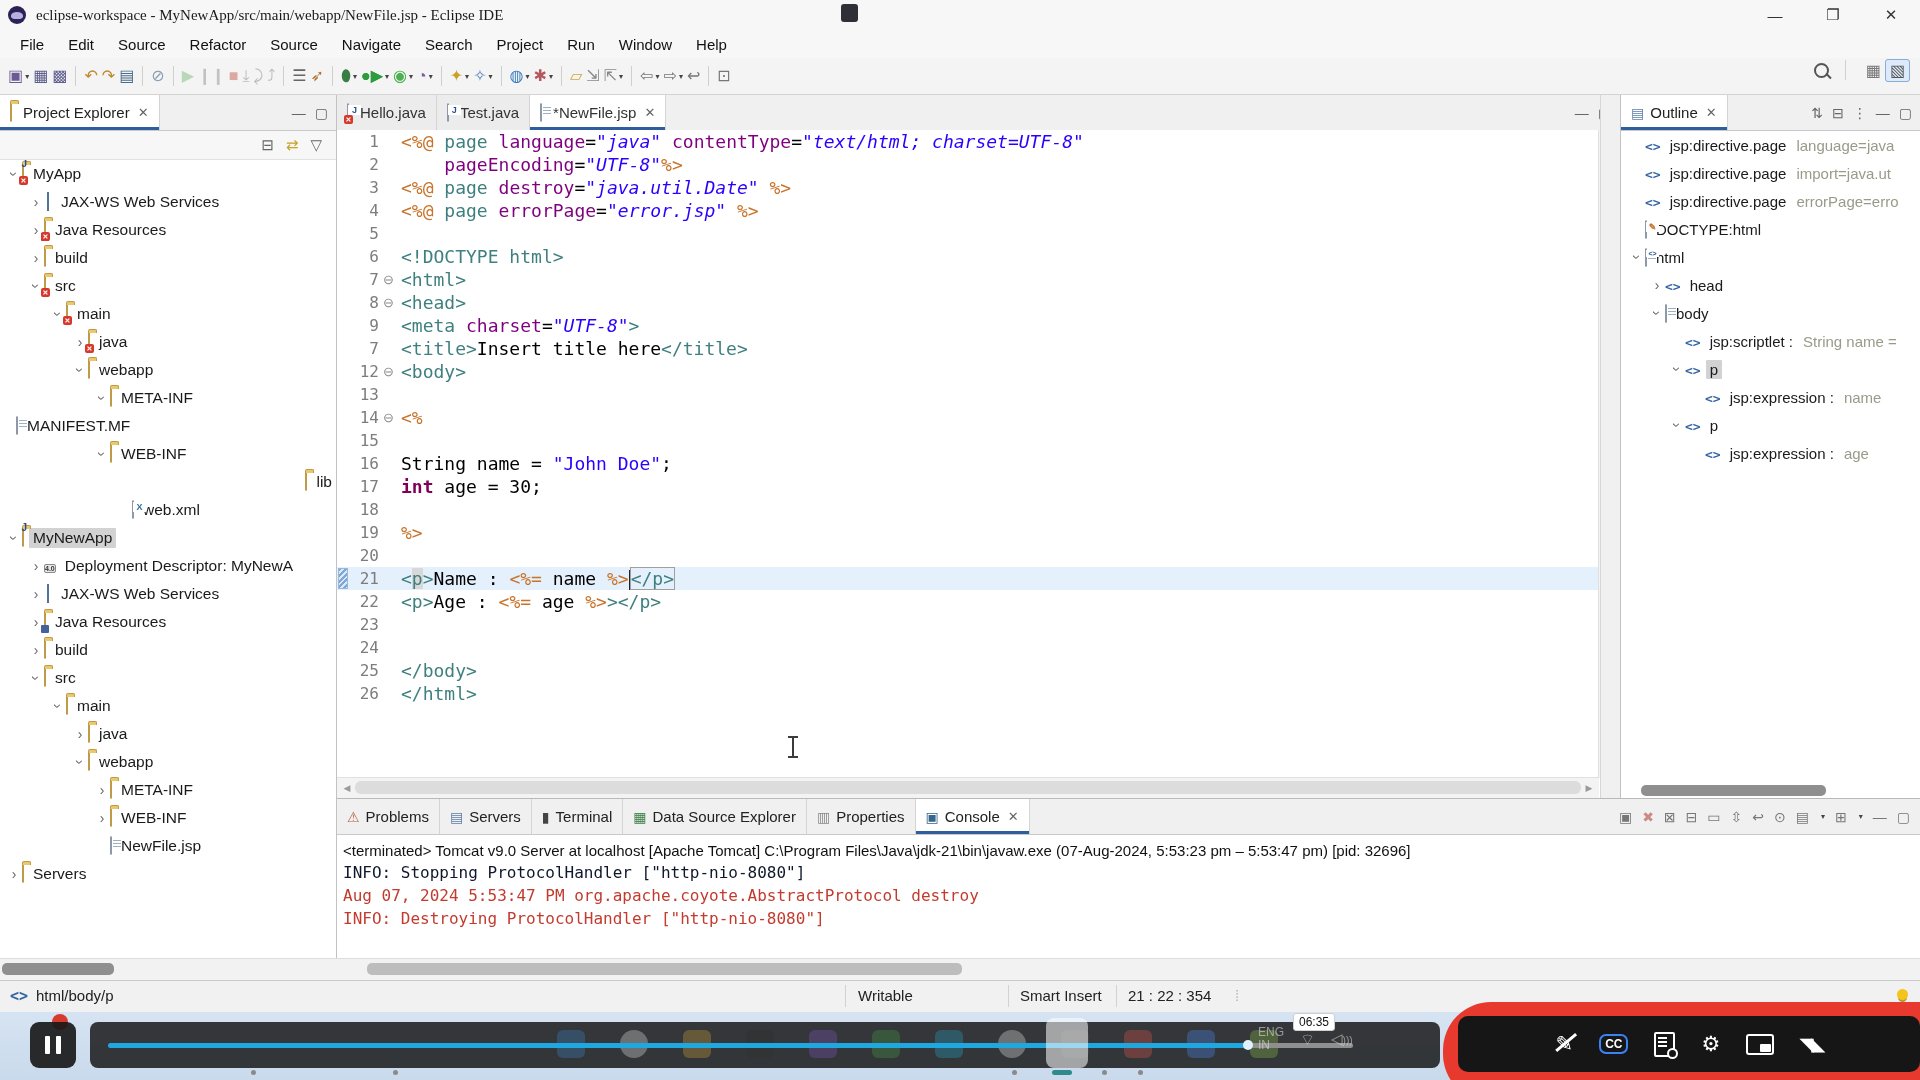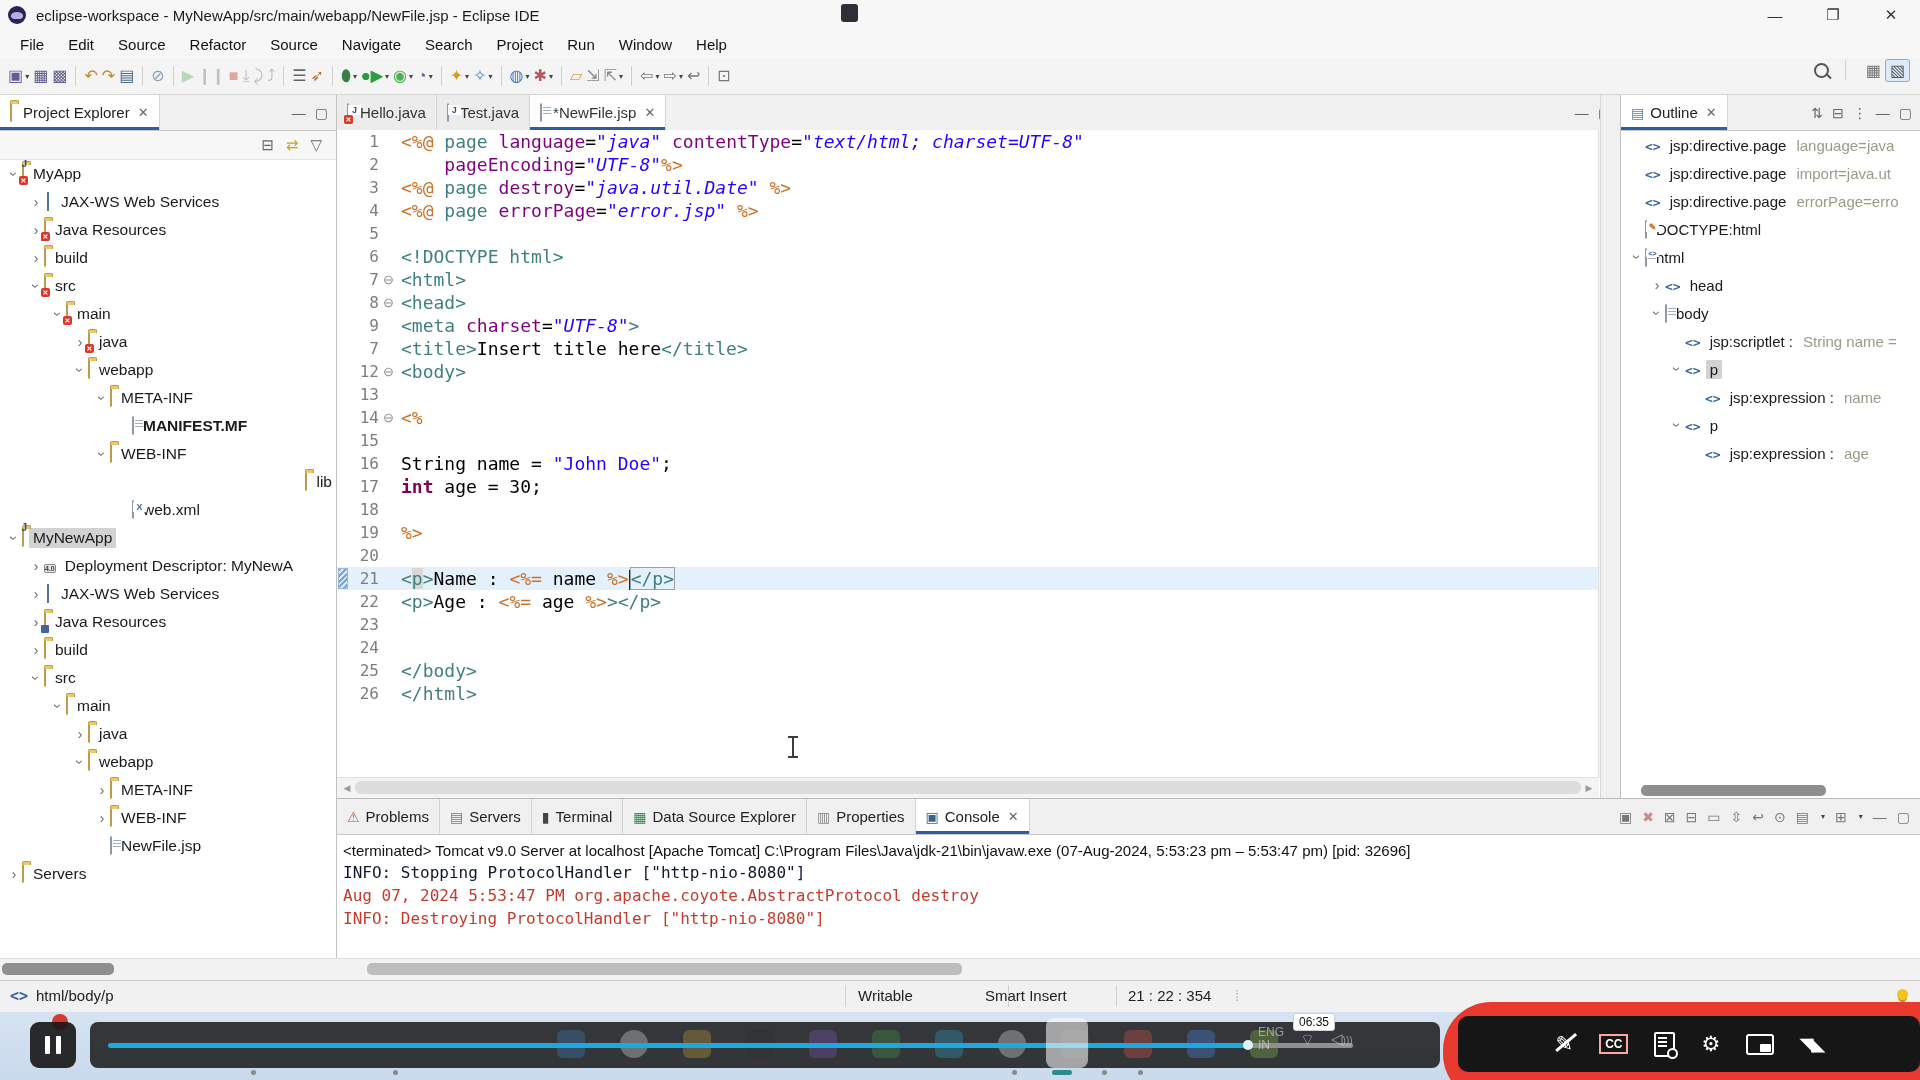--- a/index.html
+++ b/index.html
@@ -3,21 +3,21 @@
 <meta charset="utf-8">
 <style>
   html,body{margin:0;padding:0;}
   body{width:1920px;height:1080px;position:relative;overflow:hidden;background:#f4f4f4;
        font-family:"Liberation Sans",sans-serif;-webkit-font-smoothing:antialiased;color:#1e1e1e;}
   .abs{position:absolute;}
   
   #titlebar{left:0;top:0;width:1920px;height:30px;background:#f7f7f7;display:flex;align-items:center;}
   #eclipse-logo{width:18px;height:18px;border-radius:50%;background:#2c2255;margin:0 10px 0 8px;position:relative;}
   #eclipse-logo::after{content:"";position:absolute;left:3px;top:6px;width:12px;height:7px;background:#b9aee0;border-radius:50% 50% 40% 40%;}
-  #win-title{font-size:15px;color:#1b1b1b;}
+  #win-title{font-size:15px;color:#1b1b1b;font-family:Liberation Serif, serif;}
   #recorder-chip{left:841px;top:4px;width:17px;height:18px;background:#2f2f38;border-radius:3px;}
   #win-controls{position:absolute;right:0;top:0;height:30px;display:flex;}
   .winbtn{width:58px;height:30px;display:flex;align-items:center;justify-content:center;font-size:15px;color:#333;}
   #menubar{left:0;top:30px;width:1920px;height:28px;background:#f7f7f7;display:flex;align-items:center;padding-left:8px;}
   .menu-item{padding:0 12px;font-size:15px;color:#111;}
   
   #toolbar{left:0;top:58px;width:1920px;height:37px;background:#f4f4f4;border-bottom:1px solid #d4d4d4;display:flex;align-items:center;padding-left:6px;box-sizing:border-box;}
   .tb-ic{display:flex;align-items:center;margin:0 2px;height:24px;}
   .tb-g{font-size:16px;line-height:24px;}
   .tb-caret{font-size:8px;color:#444;margin-left:2px;}
@@ -111,21 +111,21 @@
   #rec-dot{position:absolute;left:52px;top:2px;width:16px;height:16px;border-radius:50%;background:#d63a2f;}
   #scrub{position:absolute;left:90px;top:10px;width:1350px;height:46px;background:rgba(22,22,22,.84);border-radius:8px;}
   .tb-faint{position:absolute;top:8px;width:28px;height:28px;border-radius:6px;opacity:.32;}
   #track-done{position:absolute;left:18px;top:21px;width:1140px;height:5px;background:#1fa8e0;border-radius:3px;}
   #track-rest{position:absolute;left:1158px;top:21px;width:105px;height:5px;background:#8f8f8f;border-radius:3px;}
   #playhead{position:absolute;left:1153px;top:18px;width:10px;height:10px;border-radius:50%;background:#dff2fb;}
   #time-tip{position:absolute;left:1203px;top:-9px;background:#fff;border:1px solid #cfcfcf;border-radius:3px;font-size:12px;color:#111;padding:1px 5px;}
   #tray{position:absolute;left:1168px;top:4px;color:#e8e8e8;opacity:.55;font-size:12px;line-height:13px;display:flex;align-items:center;gap:16px;}
   #right-controls{position:absolute;left:1458px;top:4px;width:462px;height:56px;background:#161616;border-radius:10px;display:flex;align-items:center;justify-content:center;gap:26px;color:#fff;}
   .pc-ic{font-size:21px;color:#fff;position:relative;}
-  .cc-box{border:2px solid #fca5a5;border-radius:0;font-size:12px;font-weight:bold;padding:1px 4px;}
+  .cc-box{border:2px solid #3b82f6;border-radius:7px;font-size:12px;font-weight:bold;padding:1px 4px;}
   .pen-slash::after{content:"";position:absolute;left:-3px;top:9px;width:26px;height:2.5px;background:#fff;transform:rotate(-40deg);}
   .pip-box{width:24px;height:17px;border:2px solid #fff;border-radius:3px;position:relative;}
   .pip-box::after{content:"";position:absolute;right:1px;bottom:1px;width:11px;height:8px;background:#fff;border-radius:1px;}
   .doc-box{width:17px;height:21px;border:2px solid #fff;border-radius:2px;position:relative;}
   .doc-box::before{content:"";position:absolute;left:2px;top:3px;width:9px;height:2px;background:#fff;box-shadow:0 4px 0 #fff,0 8px 0 #fff;}
   .doc-box::after{content:"";position:absolute;right:-5px;bottom:-4px;width:7px;height:7px;border:2px solid #fff;border-radius:50%;background:#161616;}
   .shrink{font-size:17px;font-weight:bold;letter-spacing:-2px;}
   .dotrow{position:absolute;top:58px;width:5px;height:5px;border-radius:50%;background:#8a8a8a;}
   #active-pill{position:absolute;left:1052px;top:58px;width:20px;height:5px;border-radius:3px;background:#2e8b8b;}
   #active-hl{position:absolute;left:1046px;top:6px;width:42px;height:50px;background:rgba(255,255,255,.55);border-radius:8px;}
@@ -334,21 +334,21 @@
       <div class="trow" style="padding-left: 72px;">
         <span class="arrow exp">›</span>
         <span class="ticon"><span class="ic-folder"></span></span>
         <span class="tlabel">webapp</span>
       </div>
       <div class="trow" style="padding-left: 94px;">
         <span class="arrow exp">›</span>
         <span class="ticon"><span class="ic-folder"></span></span>
         <span class="tlabel">META-INF</span>
       </div>
-      <div class="trow" style="padding-left: 116px; font-weight: bold;">
+      <div class="trow" style="">
         <span class="arrow"></span>
         <span class="ticon"><span class="ic-page"></span></span>
         <span class="tlabel">MANIFEST.MF</span>
       </div>
       <div class="trow" style="padding-left: 94px;">
         <span class="arrow exp">›</span>
         <span class="ticon"><span class="ic-folder"></span></span>
         <span class="tlabel">WEB-INF</span>
       </div>
       <div class="trow" style="padding-left: 116px; justify-content: flex-end;">
@@ -732,21 +732,21 @@
 <div class="abs" id="bottom-scroll-strip"></div>
 <div class="abs" id="pe-hthumb"></div>
 <div class="abs" id="con-hthumb"></div>
 
 <div class="abs" id="statusbar">
   <span class="sb-item" style="left:10px;color:#3465a4;font-family:'DejaVu Sans Mono',monospace;font-weight:bold">&lt;&gt;</span>
   <span class="sb-item" style="left:36px">html/body/p</span>
   <span class="sb-sep" style="left:845px"></span>
   <span class="sb-item" style="left:858px">Writable</span>
   <span class="sb-sep" style="left:1008px"></span>
-  <span class="sb-item" style="left:985px">Smart Insert</span>
+  <span class="sb-item" style="left:1020px">Smart Insert</span>
   <span class="sb-sep" style="left:1116px"></span>
   <span class="sb-item" style="left:1128px">21 : 22 : 354</span>
   <span class="sb-item" style="left:1235px;color:#b5b5b5">⁞</span>
   <span id="bulb"></span>
 </div>
 
 <div class="abs" id="playerbar">
   <div id="red-blob"></div>
   <div id="rec-dot"></div>
   <div id="pause-btn">

